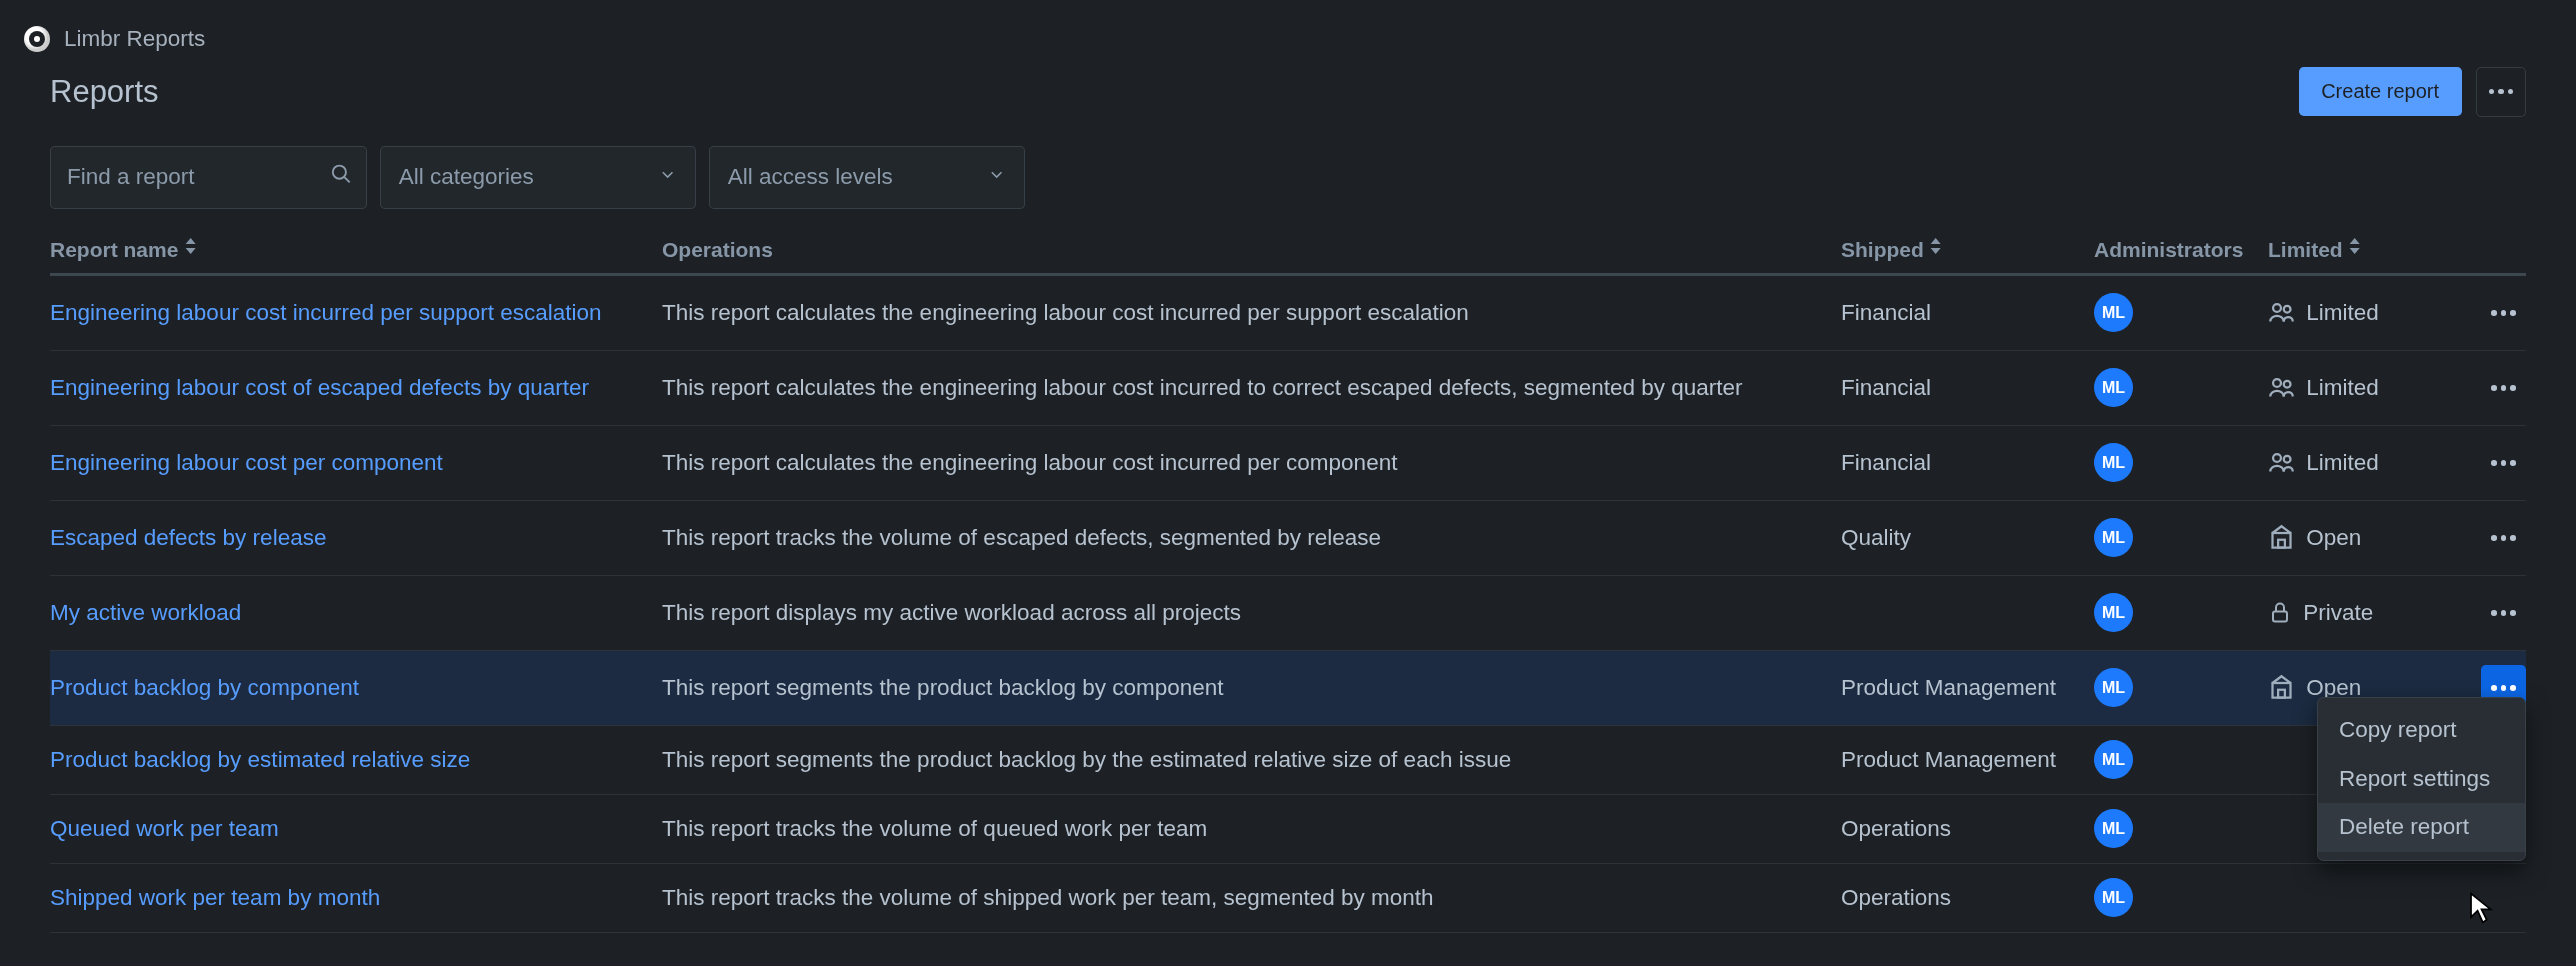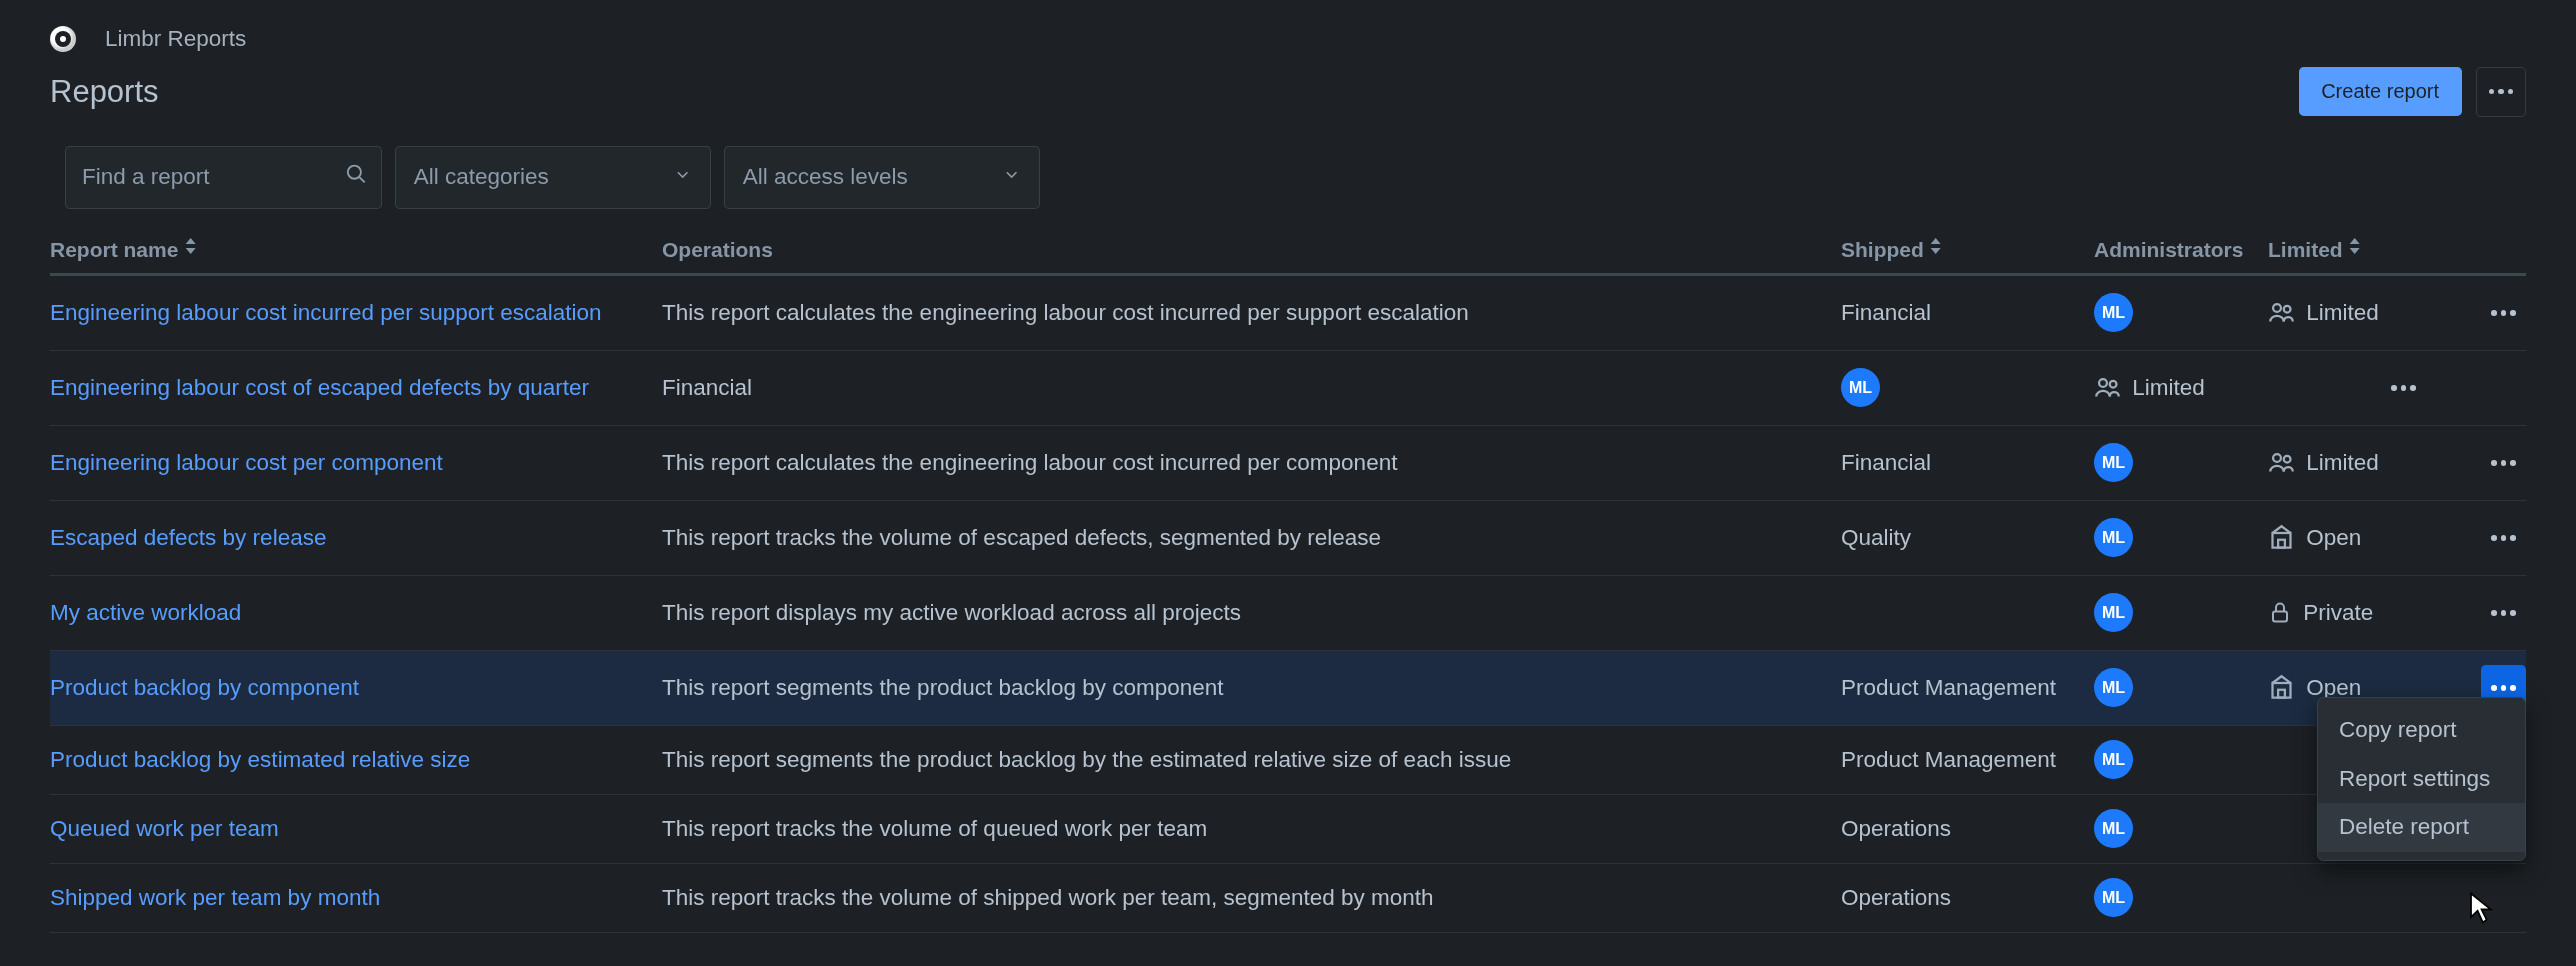--- a/index.html
+++ b/index.html
@@ -8,22 +8,22 @@
     font-family: -apple-system, BlinkMacSystemFont, "Segoe UI", Arial, sans-serif;
     background: #1d2125;
     color: #b6c2cf;
     font-size: 22.5px;
     transform-origin: 0 0;
   }
   .wrap { transform: scale(1); width: 2576px; height: 966px; position: relative; }
 
   
   .crumbs {
-    display: flex; align-items: center; gap: 29px;
-    padding: 26px 50px 0 50px;
+    display: flex; align-items: center; gap: 14px;
+    padding: 26px 50px 0 24px;
     font-size: 22.5px;
   }
   .crumb-icon {
     width: 26px; height: 26px; border-radius: 50%;
     background: radial-gradient(circle at 40% 40%, #fff 0 40%, #ccc 60%);
     display: inline-block;
     position: relative;
   }
   .crumb-icon::after{
     content:""; position:absolute; inset:4.8px; border-radius:50%;
@@ -52,21 +52,21 @@
     display:flex; align-items:center; justify-content:center; background:transparent;
     cursor:pointer;
   }
   .dots, .row-dots { display:flex; gap:4px; }
   .dots span, .row-dots span {
     width:5.6px; height:5.6px; border-radius:50%; background:#b6c2cf; display:block;
   }
 
   
   .filters {
-    display:flex; gap:13px; padding: 0 50px 29px 50px; margin-left: 15px;
+    display:flex; gap:13px; padding: 0 50px 29px 50px;
   }
   .search {
     position:relative; width:317px;
   }
   .search input {
     width:100%; height:63px; background:#22272b; border:1.6px solid #a6c5e229;
     border-radius:4.8px; color:#b6c2cf; font-size:22.5px; padding:0 48px 0 16px;
   }
   .search input::placeholder{ color:#8c9bab; }
   .search-ico {
@@ -255,20 +255,21 @@
               <span class="row-dots">
                 <span></span>
                 <span></span>
                 <span></span>
               </span>
             </div>
           </div>
         </div>
         <div class="tr">
           <div><span class="link">Engineering labour cost of escaped defects by quarter</span></div>
+          <div class="desc">This report calculates the engineering labour cost incurred to correct escaped defects, segmented by quarter</div>
           <div class="cat">Financial</div>
           <div>
             <span class="avatar">ML</span>
           </div>
           <div class="access">
             <span class="access-ico">
               <svg width="27" height="27" viewBox="0 0 24 24" fill="none" stroke="currentColor" stroke-width="2">
                 <circle cx="8" cy="8" r="3.5"></circle>
                 <path d="M2 20c0-3 3-5 6-5s6 2 6 5"></path>
                 <circle cx="17" cy="9" r="3"></circle>

